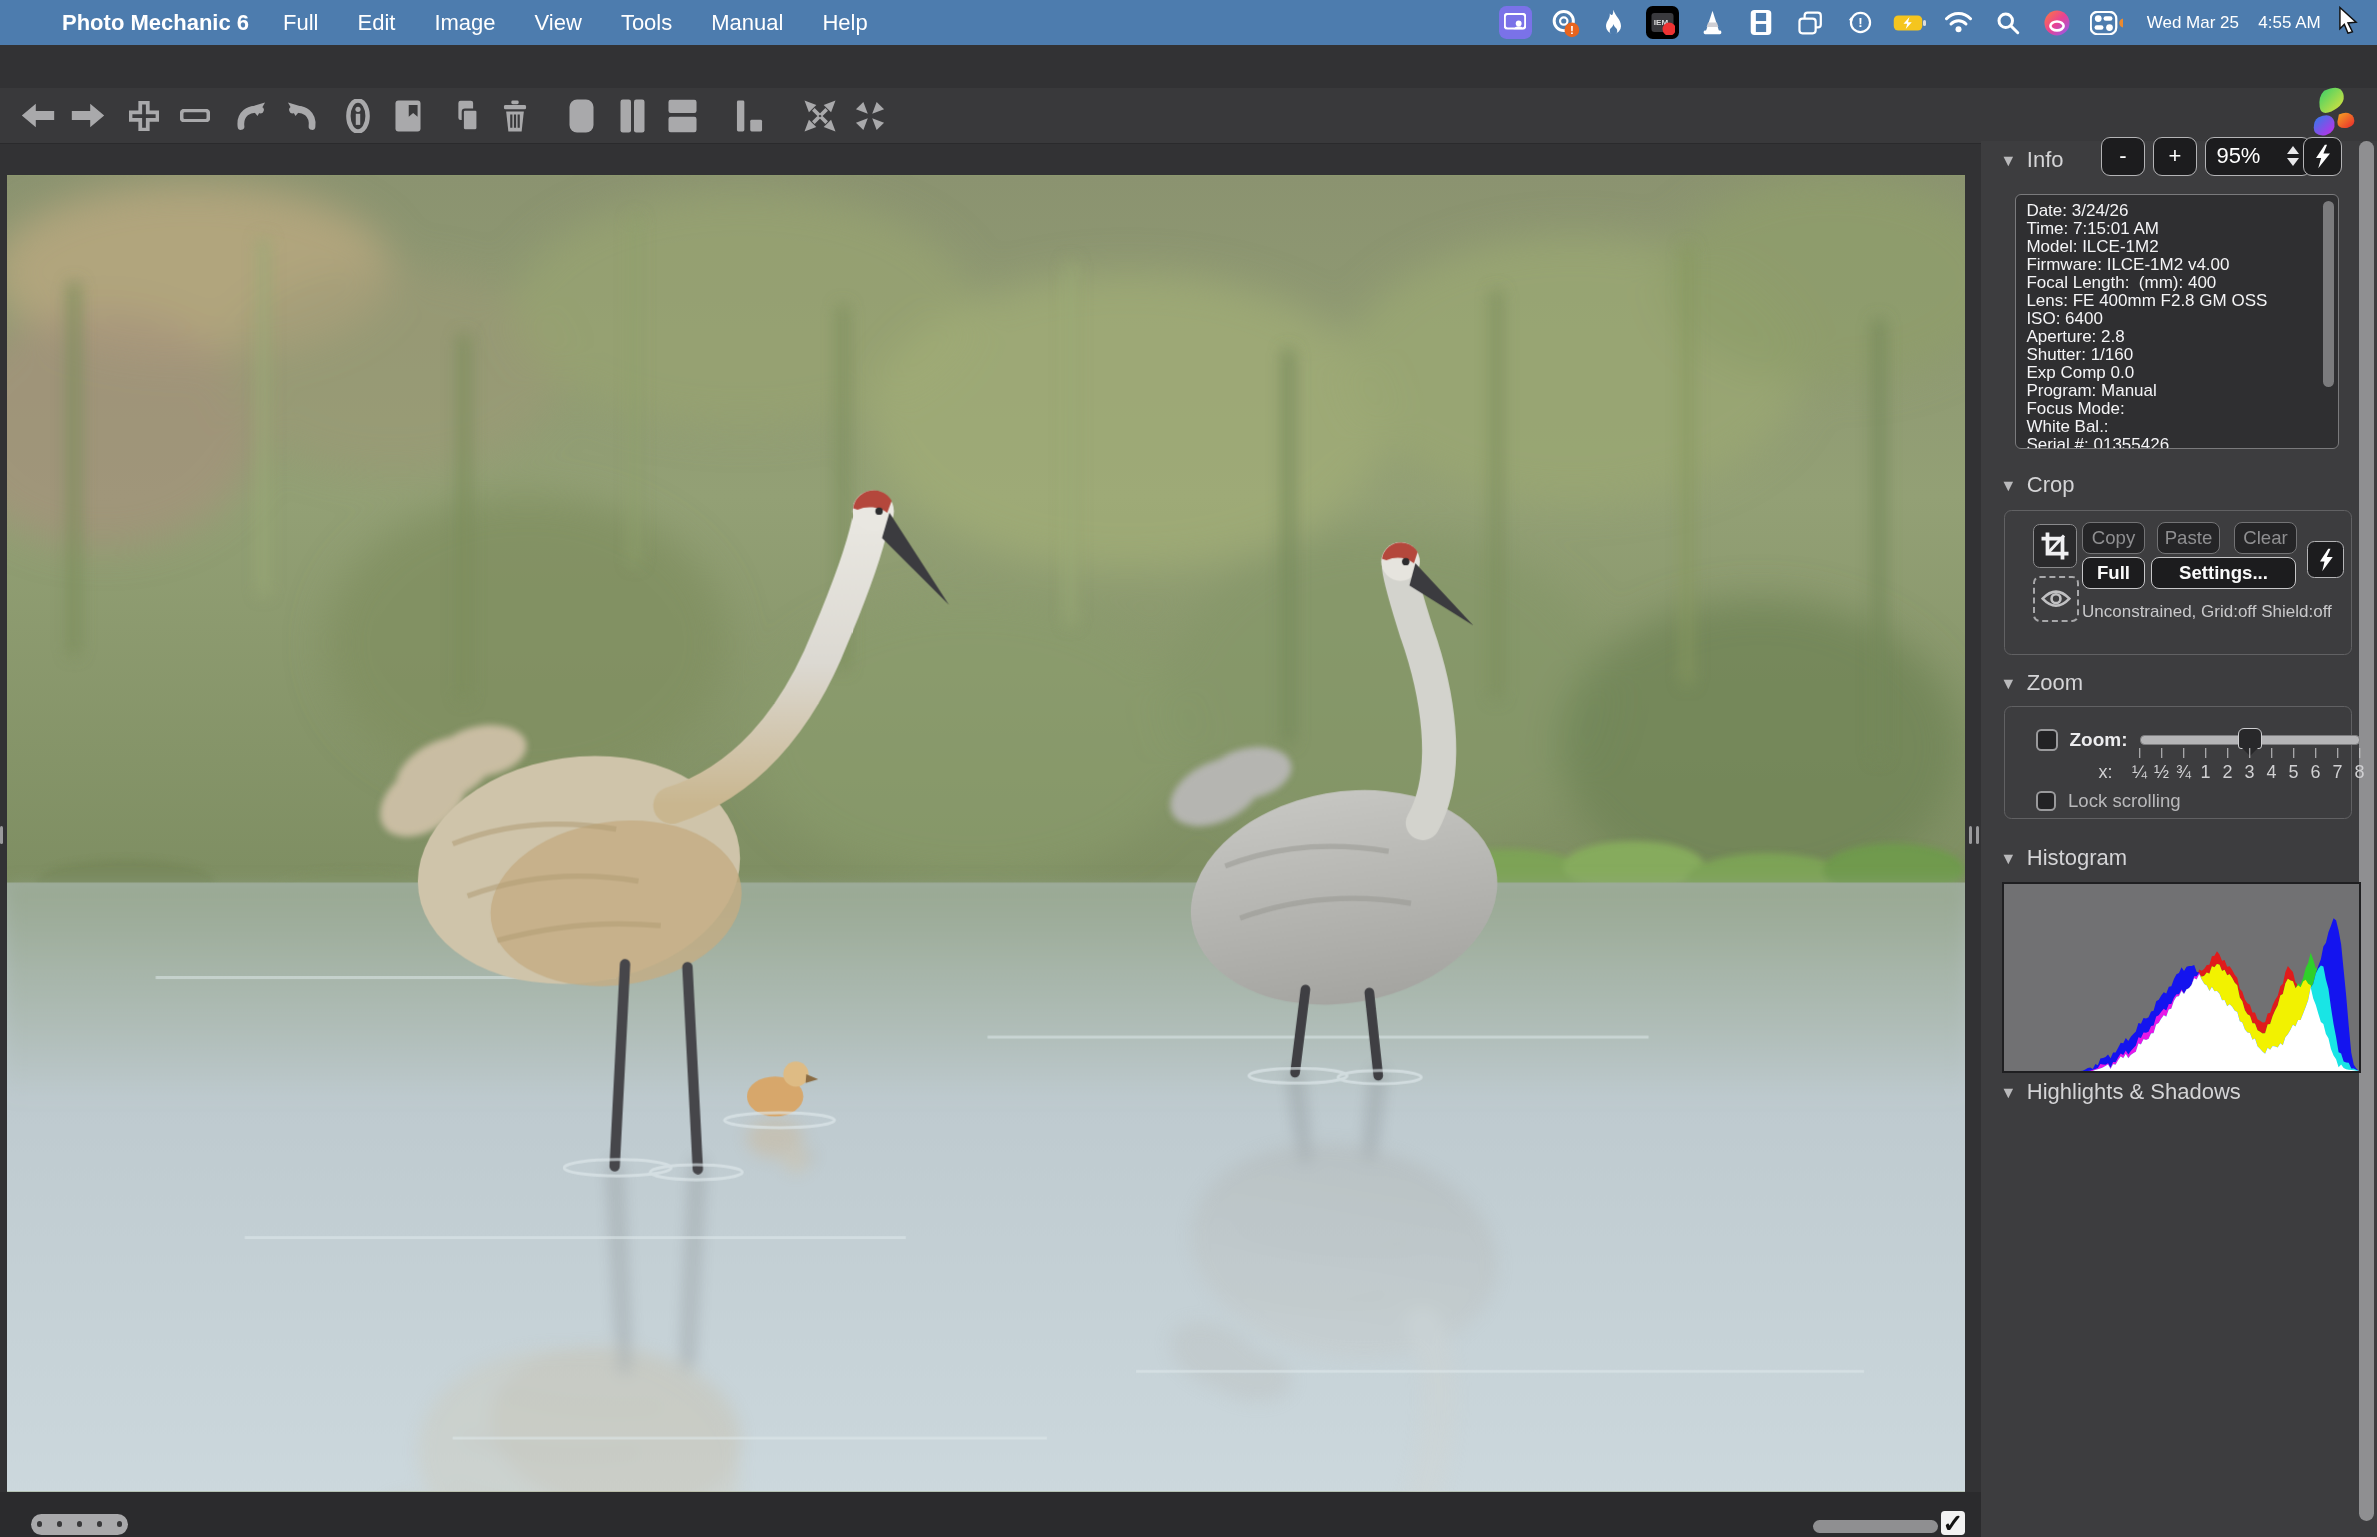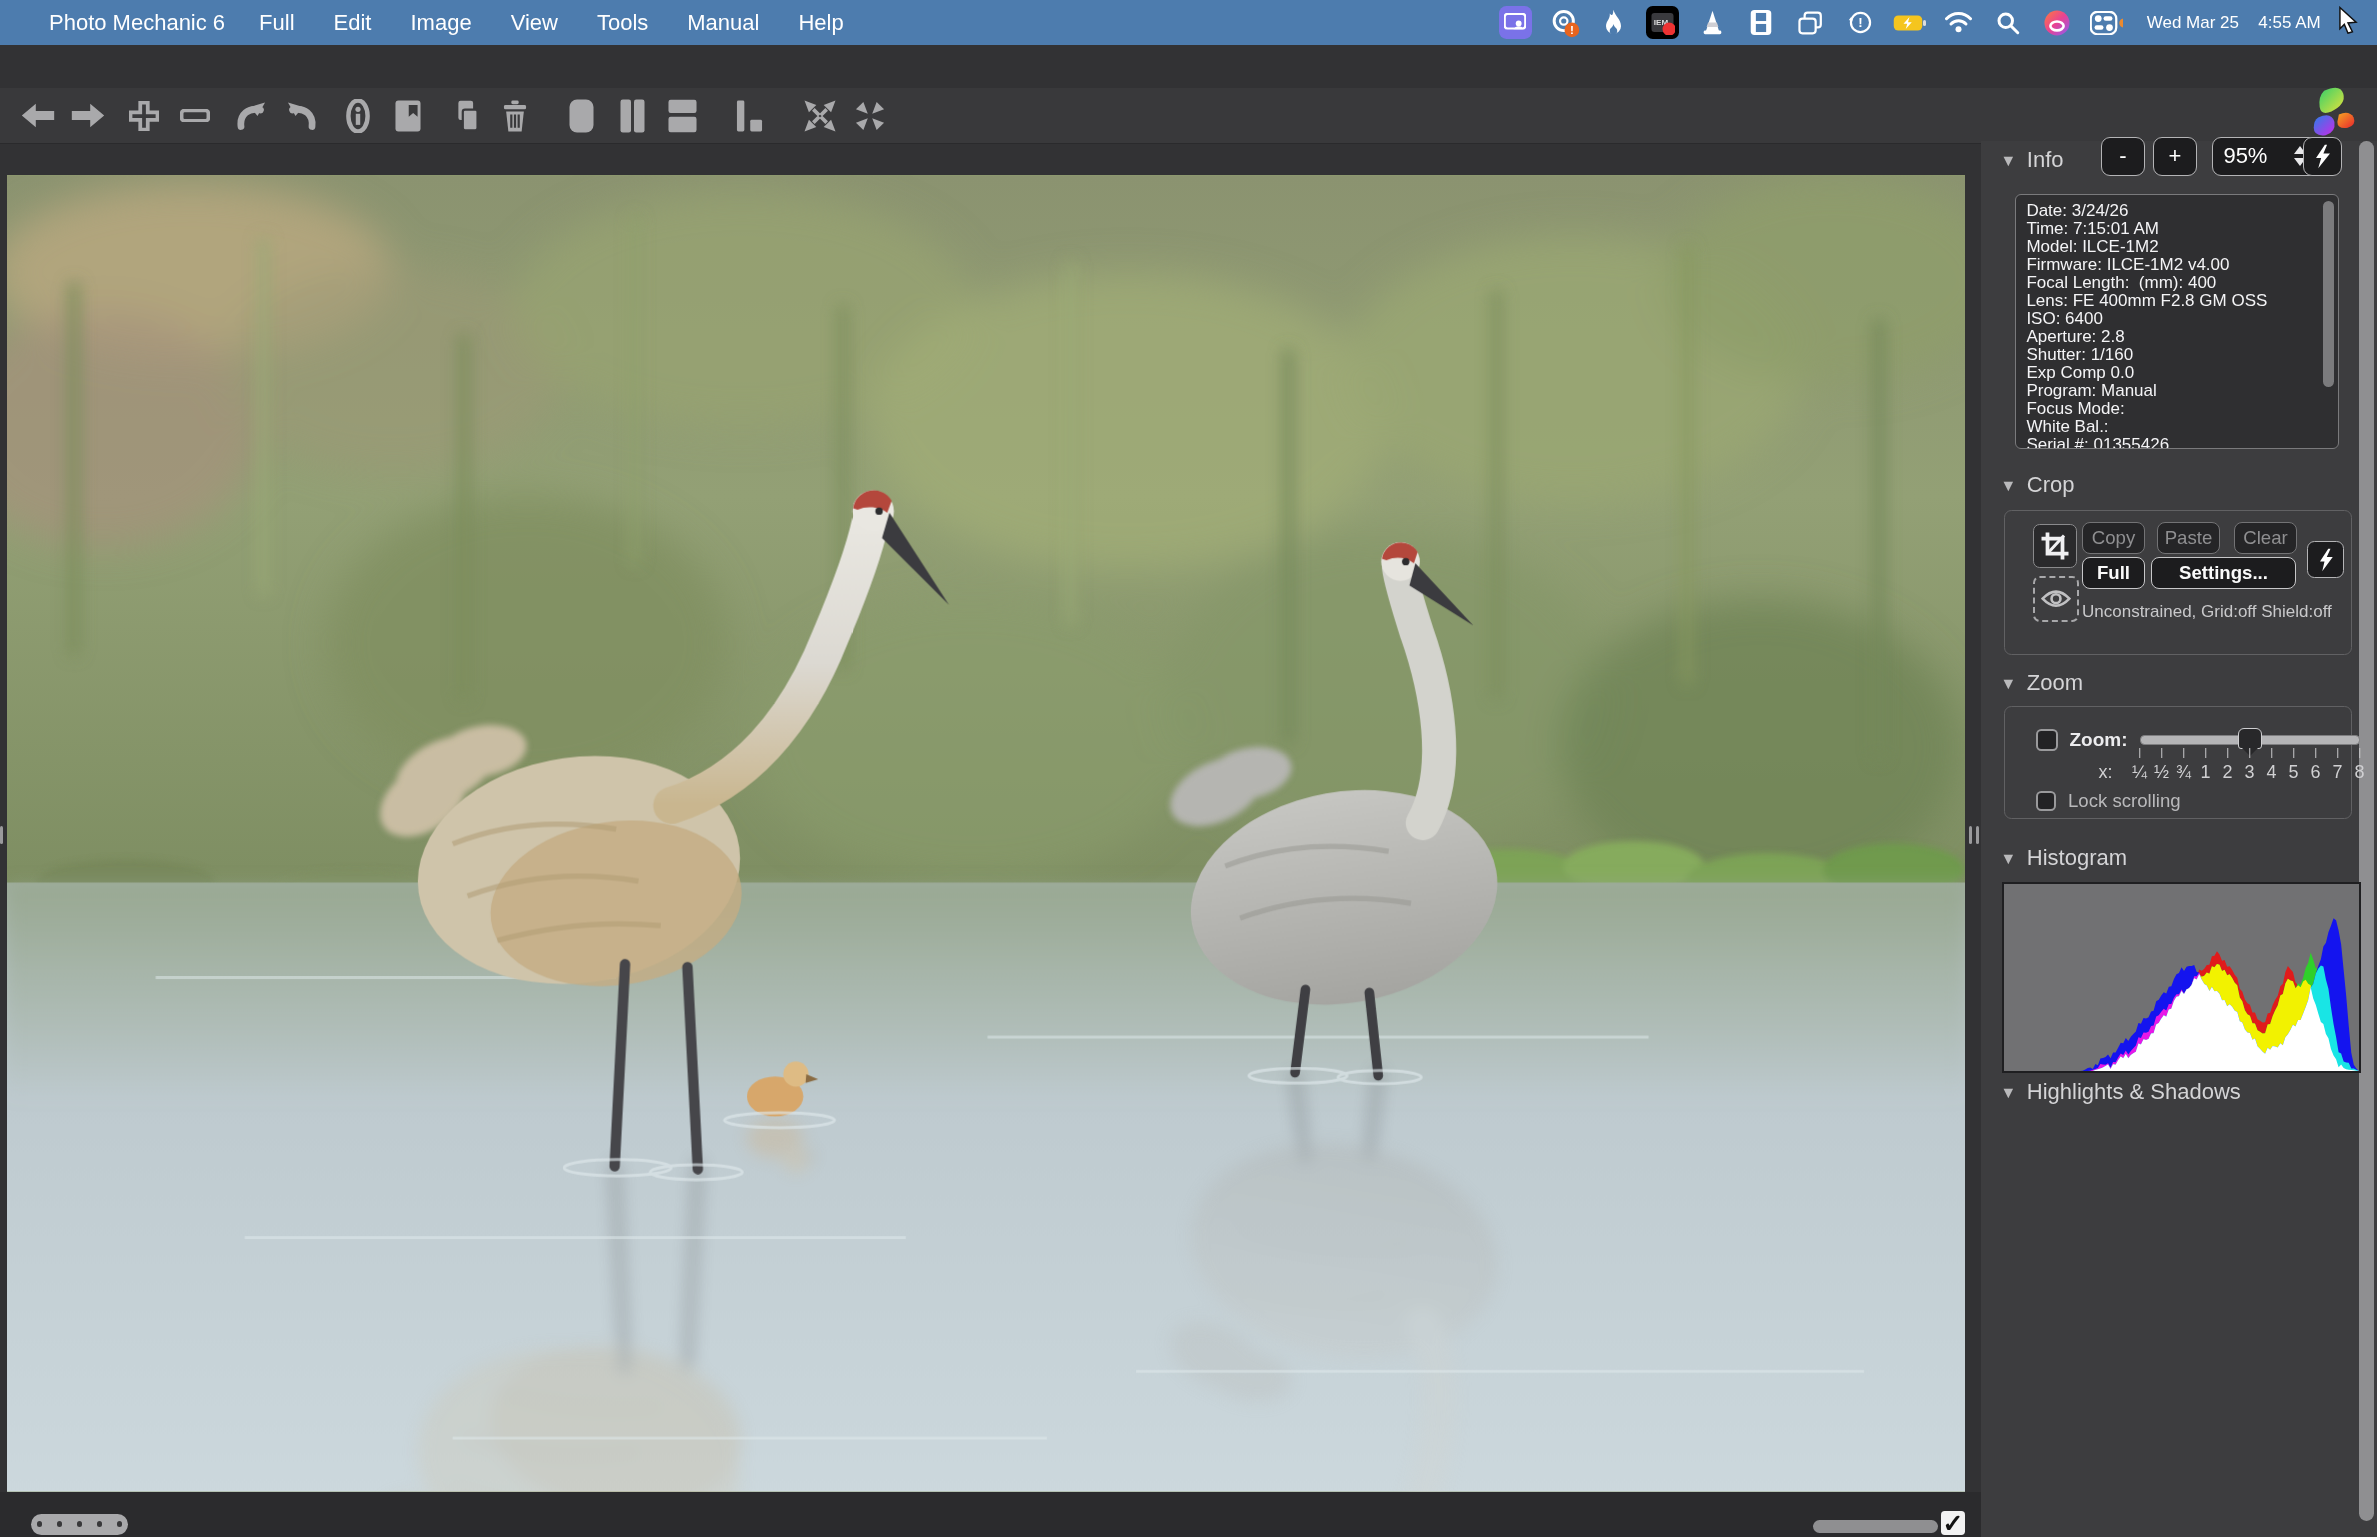--- a/index.html
+++ b/index.html
@@ -3,21 +3,21 @@
 <meta charset="utf-8">
 <style>
   html,body{margin:0;padding:0;background:#1a1a1c;}
   .screen{position:relative;width:2377px;height:1537px;overflow:hidden;
     font-family:"Liberation Sans",sans-serif;background:#323234;-webkit-font-smoothing:antialiased;}
 
   
   .menubar{position:absolute;left:0;top:0;width:2377px;height:45px;background:#4d7cae;
     display:flex;align-items:center;color:#fff;font-size:22px;}
   .apple{margin-left:30px;font-size:25px;}
-  .appname{margin-left:19px;font-weight:normal;}
+  .appname{margin-left:32px;font-weight:bold;}
   .menus{display:flex;margin-left:34px;gap:39px;}
   .menu-item{cursor:default;}
   .menubar-right{position:absolute;right:18px;top:0;height:45px;display:flex;align-items:center;gap:16.3px;}
   .sicon{width:33px;height:33px;display:flex;align-items:center;justify-content:center;}
   .clockwrap{display:flex;gap:19.3px;font-size:17px;color:#fff;margin-left:7.4px;}
 
   
   .titlebar{position:absolute;left:0;top:45px;width:2377px;height:43px;background:#39393b;
     border-bottom:0.7px solid #303032;}
   .tlights{position:absolute;left:16.3px;top:12px;display:flex;gap:15px;}
@@ -553,21 +553,21 @@
 
   <div class="panel">
     <div class="pscroll"></div>
 
     <div class="sechead" style="top:6px;">
       <span class="tri">▼</span>
       <span>Info</span>
     </div>
     <div class="ictl" style="left:120px;width:42px;">-</div>
     <div class="ictl" style="left:172px;width:42px;">+</div>
-    <div class="ictl stepper" style="left:231px;width:83px;">
+    <div class="ictl stepper" style="left:224px;width:83px;">
       <span>95%</span>
       <span class="steparrows">
           <b class="up"></b>
           <b class="dn"></b>
         </span>
     </div>
     <div class="ictl" style="left:322px;width:37px;">
       <svg width="19.3" height="25" viewBox="0 0 26 34">
           <path d="M16 1 L4 19 H11 L7 33 L23 13 H14 L19 1 Z" fill="#fff"></path>
         </svg>

